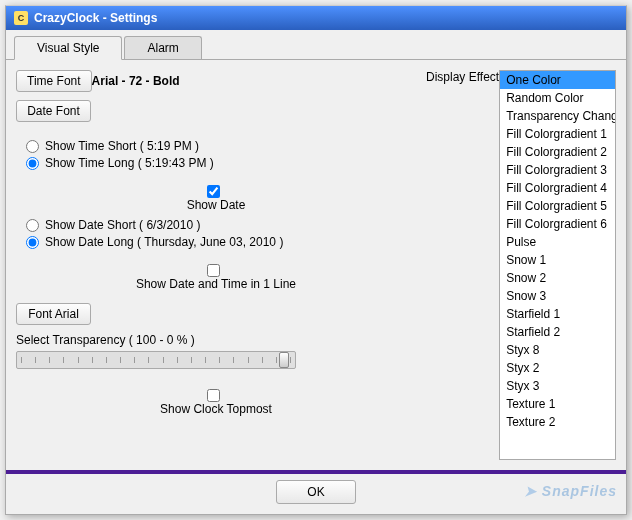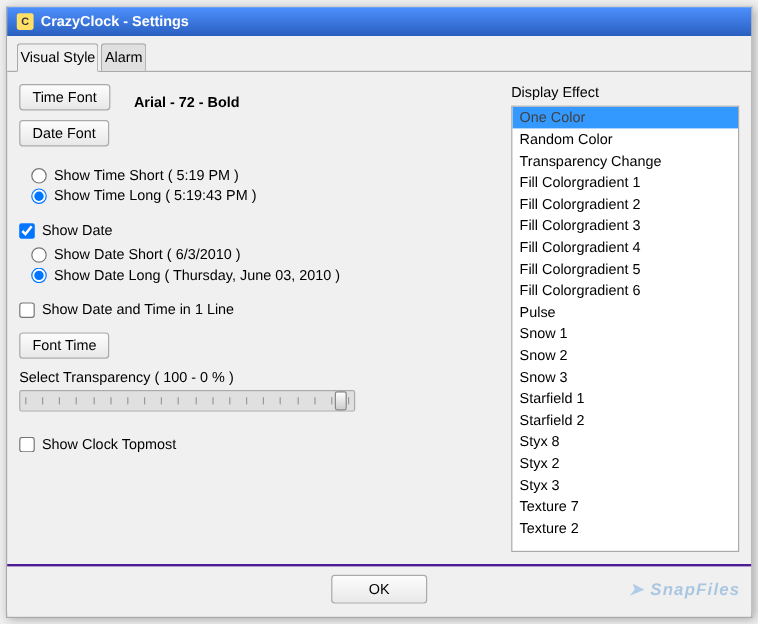--- a/index.html
+++ b/index.html
@@ -45,21 +45,21 @@
       font-size: 9px;
       color: #333;
     }
     .tabs-bar {
       background: #f0f0f0;
       padding: 6px 8px 0 8px;
       display: flex;
       border-bottom: 1px solid #aaa;
     }
     .tab {
-      padding: 4px 2px;
+      padding: 4px 22px;
       border: 1px solid #aaa;
       border-bottom: none;
       background: #e0e0e0;
       cursor: pointer;
       margin-right: 2px;
       border-radius: 3px 3px 0 0;
       font-size: 12px;
     }
     .tab.active {
       background: #f0f0f0;
@@ -72,27 +72,26 @@
       padding: 10px;
       height: calc(100% - 24px - 34px - 40px);
     }
     .left-panel {
       flex: 1;
       padding-right: 10px;
     }
     .right-panel {
       width: 190px;
       display: flex;
-      flex-direction: column;
+      flex-direction: row;
     }
     .row {
       display: flex;
-      align-items: flex-end;
+      align-items: center;
       margin-bottom: 8px;
-      gap: 20px;
     }
     .btn {
       background: linear-gradient(to bottom, #fdfdfd, #e8e8e8);
       border: 1px solid #aaa;
       border-radius: 3px;
       padding: 3px 10px;
       cursor: pointer;
       font-size: 12px;
       min-width: 75px;
       text-align: center;
@@ -110,20 +109,21 @@
       align-items: center;
       margin: 3px 0;
     }
     .radio-row input[type="radio"] {
       margin-right: 6px;
     }
     .checkbox-row {
       display: flex;
       align-items: center;
       margin: 6px 0;
+      flex-direction: column;
     }
     .checkbox-row input[type="checkbox"] {
       margin-right: 6px;
     }
     .display-effect-label {
       font-size: 12px;
       margin-bottom: 4px;
     }
     .effect-list {
       border: 1px solid #aaa;
@@ -132,28 +132,28 @@
       overflow-y: scroll;
       font-size: 12px;
     }
     .effect-item {
       padding: 2px 6px;
       cursor: pointer;
       white-space: nowrap;
     }
     .effect-item.selected {
       background: #3399ff;
-      color: #404040;
+      color: #000000;
     }
     .footer {
       display: flex;
       justify-content: center;
       align-items: center;
       height: 40px;
-      border-top: 2px solid #4c1d95;
+      border-top: 4px solid #4c1d95;
       background: #f0f0f0;
     }
     .ok-btn {
       background: linear-gradient(to bottom, #fdfdfd, #e8e8e8);
       border: 1px solid #aaa;
       border-radius: 3px;
       padding: 4px 30px;
       cursor: pointer;
       font-size: 12px;
     }
@@ -277,21 +277,21 @@
         <div style="height:6px;"></div>
 
         <div class="checkbox-row">
           <input type="checkbox" style="">
           <span>Show Date and Time in 1 Line</span>
         </div>
 
         <div style="height:6px;"></div>
 
         <div class="row">
-          <button class="btn">Font Time</button>
+          <button class="btn">Font Arial</button>
         </div>
 
         <div class="slider-container">
           <div class="slider-label">Select Transparency ( 100 - 0 % )</div>
           <div class="slider-track">
             <div class="slider-ticks">
               <div class="tick"></div>
               <div class="tick"></div>
               <div class="tick"></div>
               <div class="tick"></div>
@@ -338,21 +338,21 @@
             <div class="effect-item">Fill Colorgradient 6</div>
             <div class="effect-item">Pulse</div>
             <div class="effect-item">Snow 1</div>
             <div class="effect-item">Snow 2</div>
             <div class="effect-item">Snow 3</div>
             <div class="effect-item">Starfield 1</div>
             <div class="effect-item">Starfield 2</div>
             <div class="effect-item">Styx 8</div>
             <div class="effect-item">Styx 2</div>
             <div class="effect-item">Styx 3</div>
-            <div class="effect-item">Texture 7</div>
+            <div class="effect-item">Texture 1</div>
             <div class="effect-item">Texture 2</div>
           </div>
       </div>
     </div>
 
     <div class="footer">
       <button class="ok-btn">OK</button>
     </div>
   </div>
 

